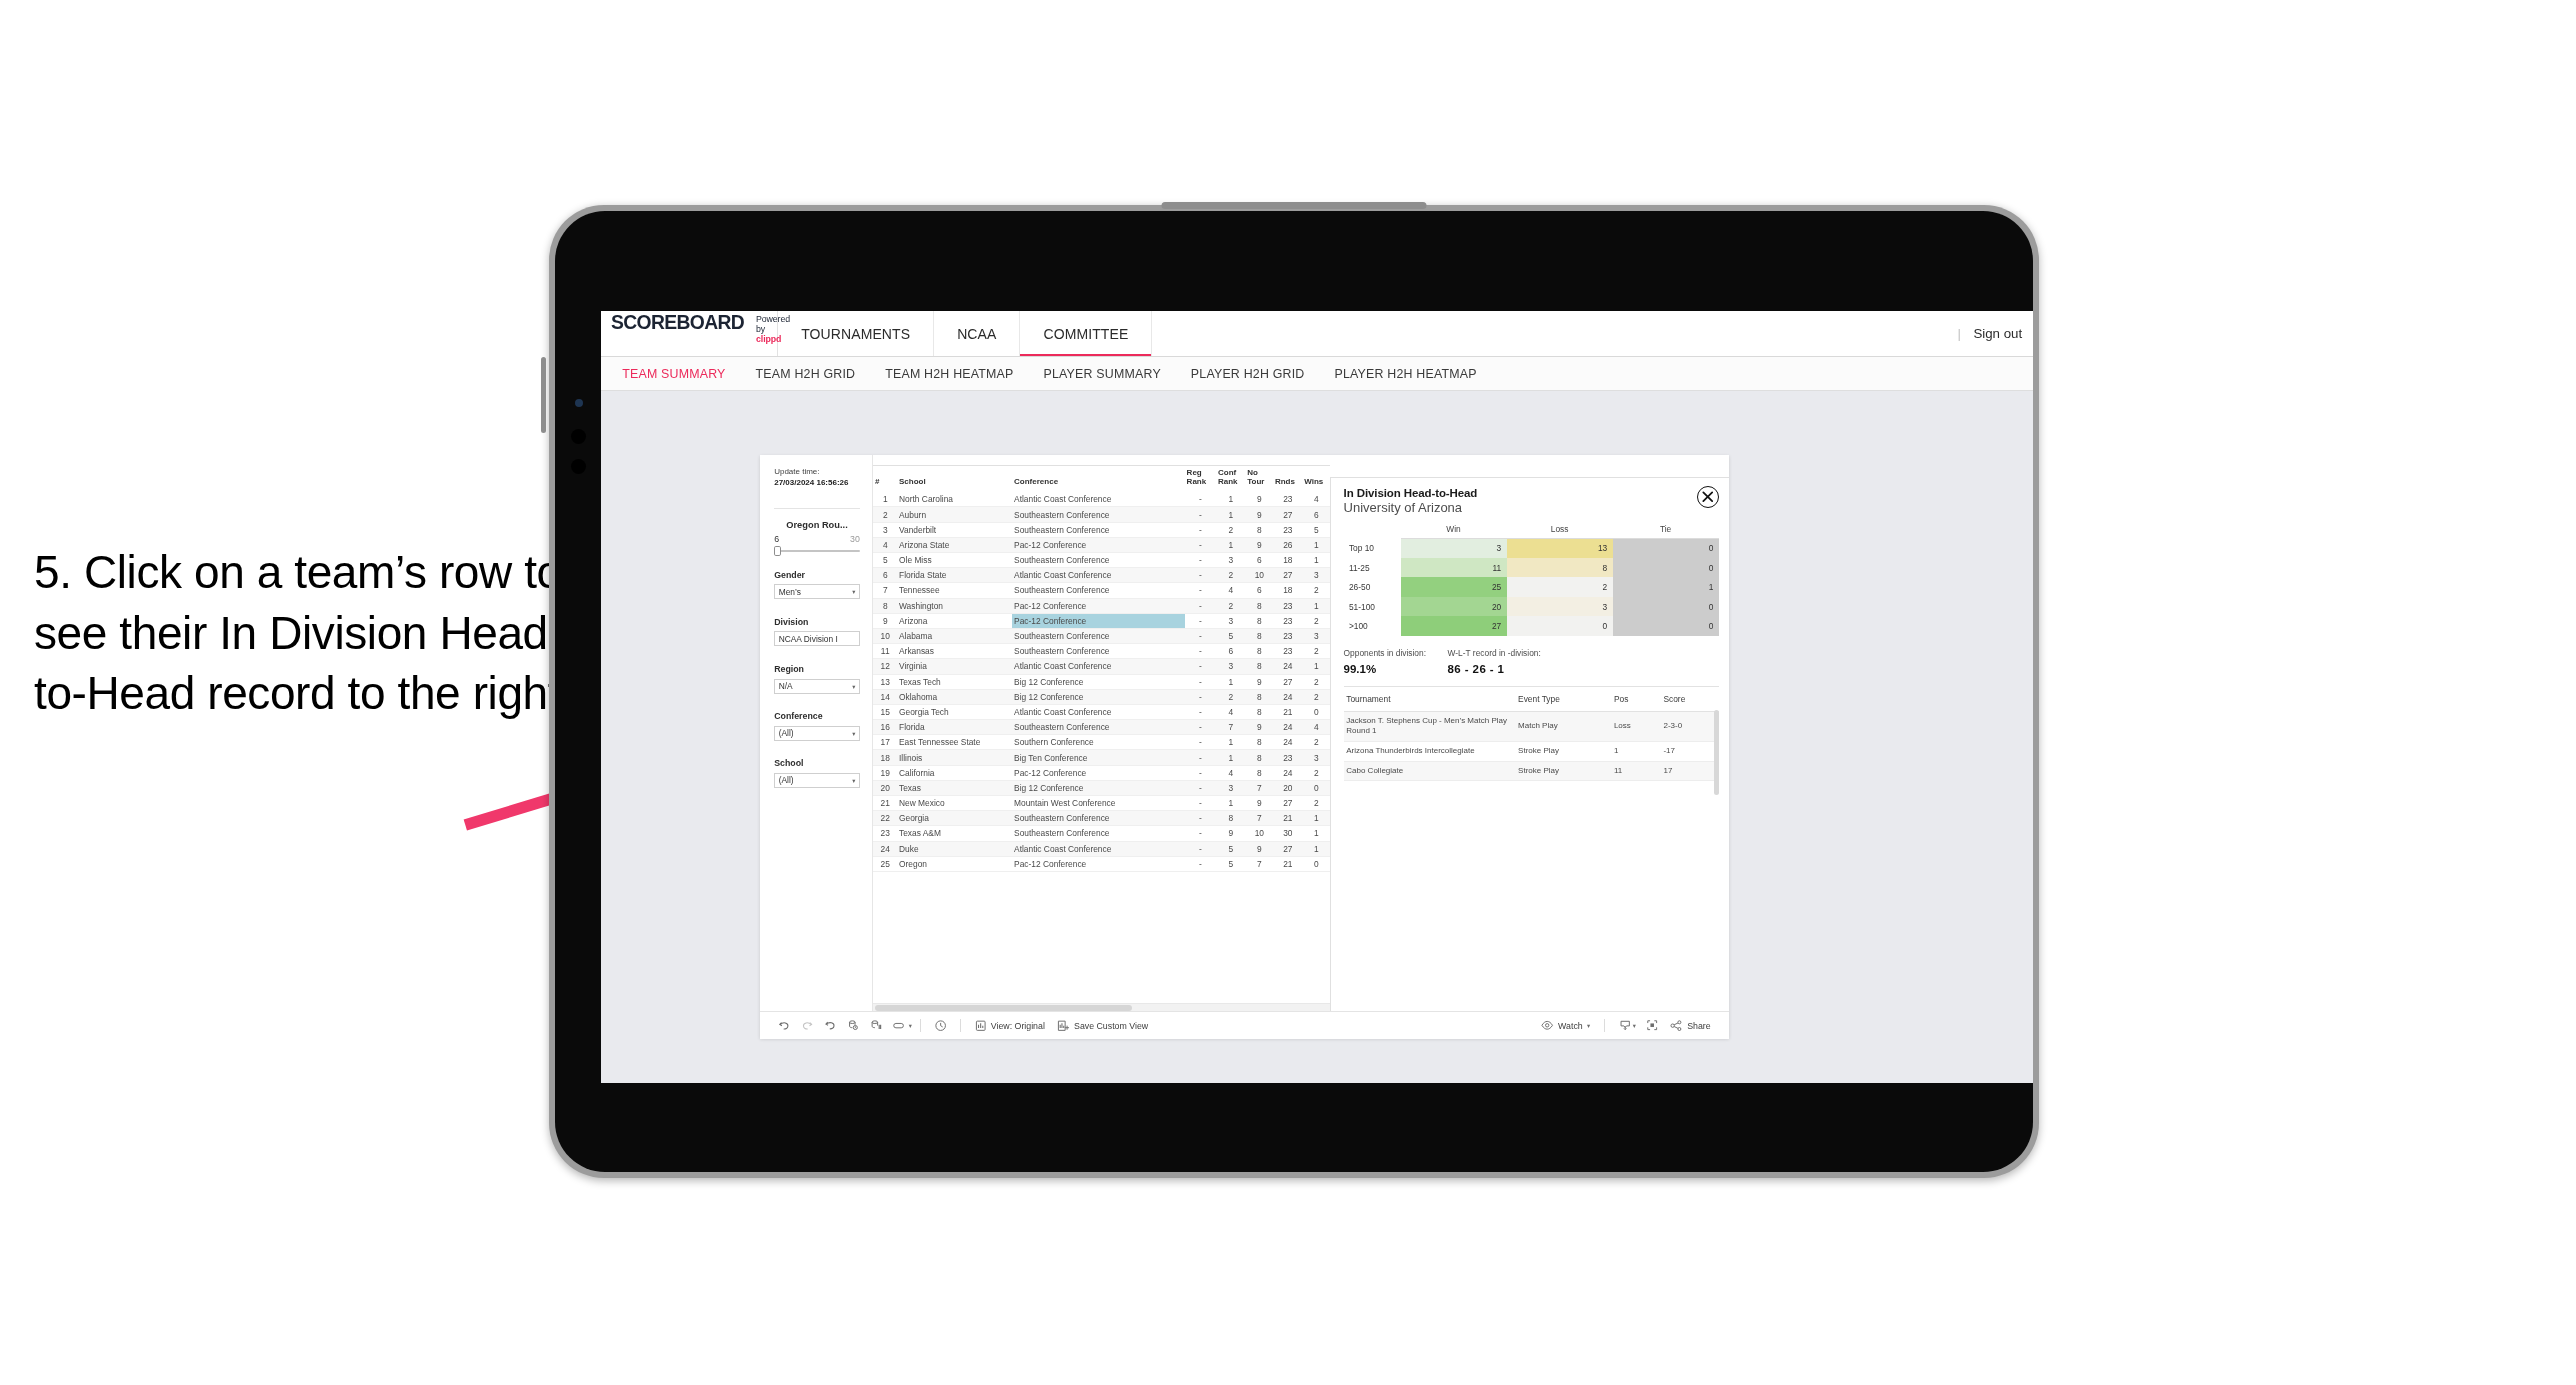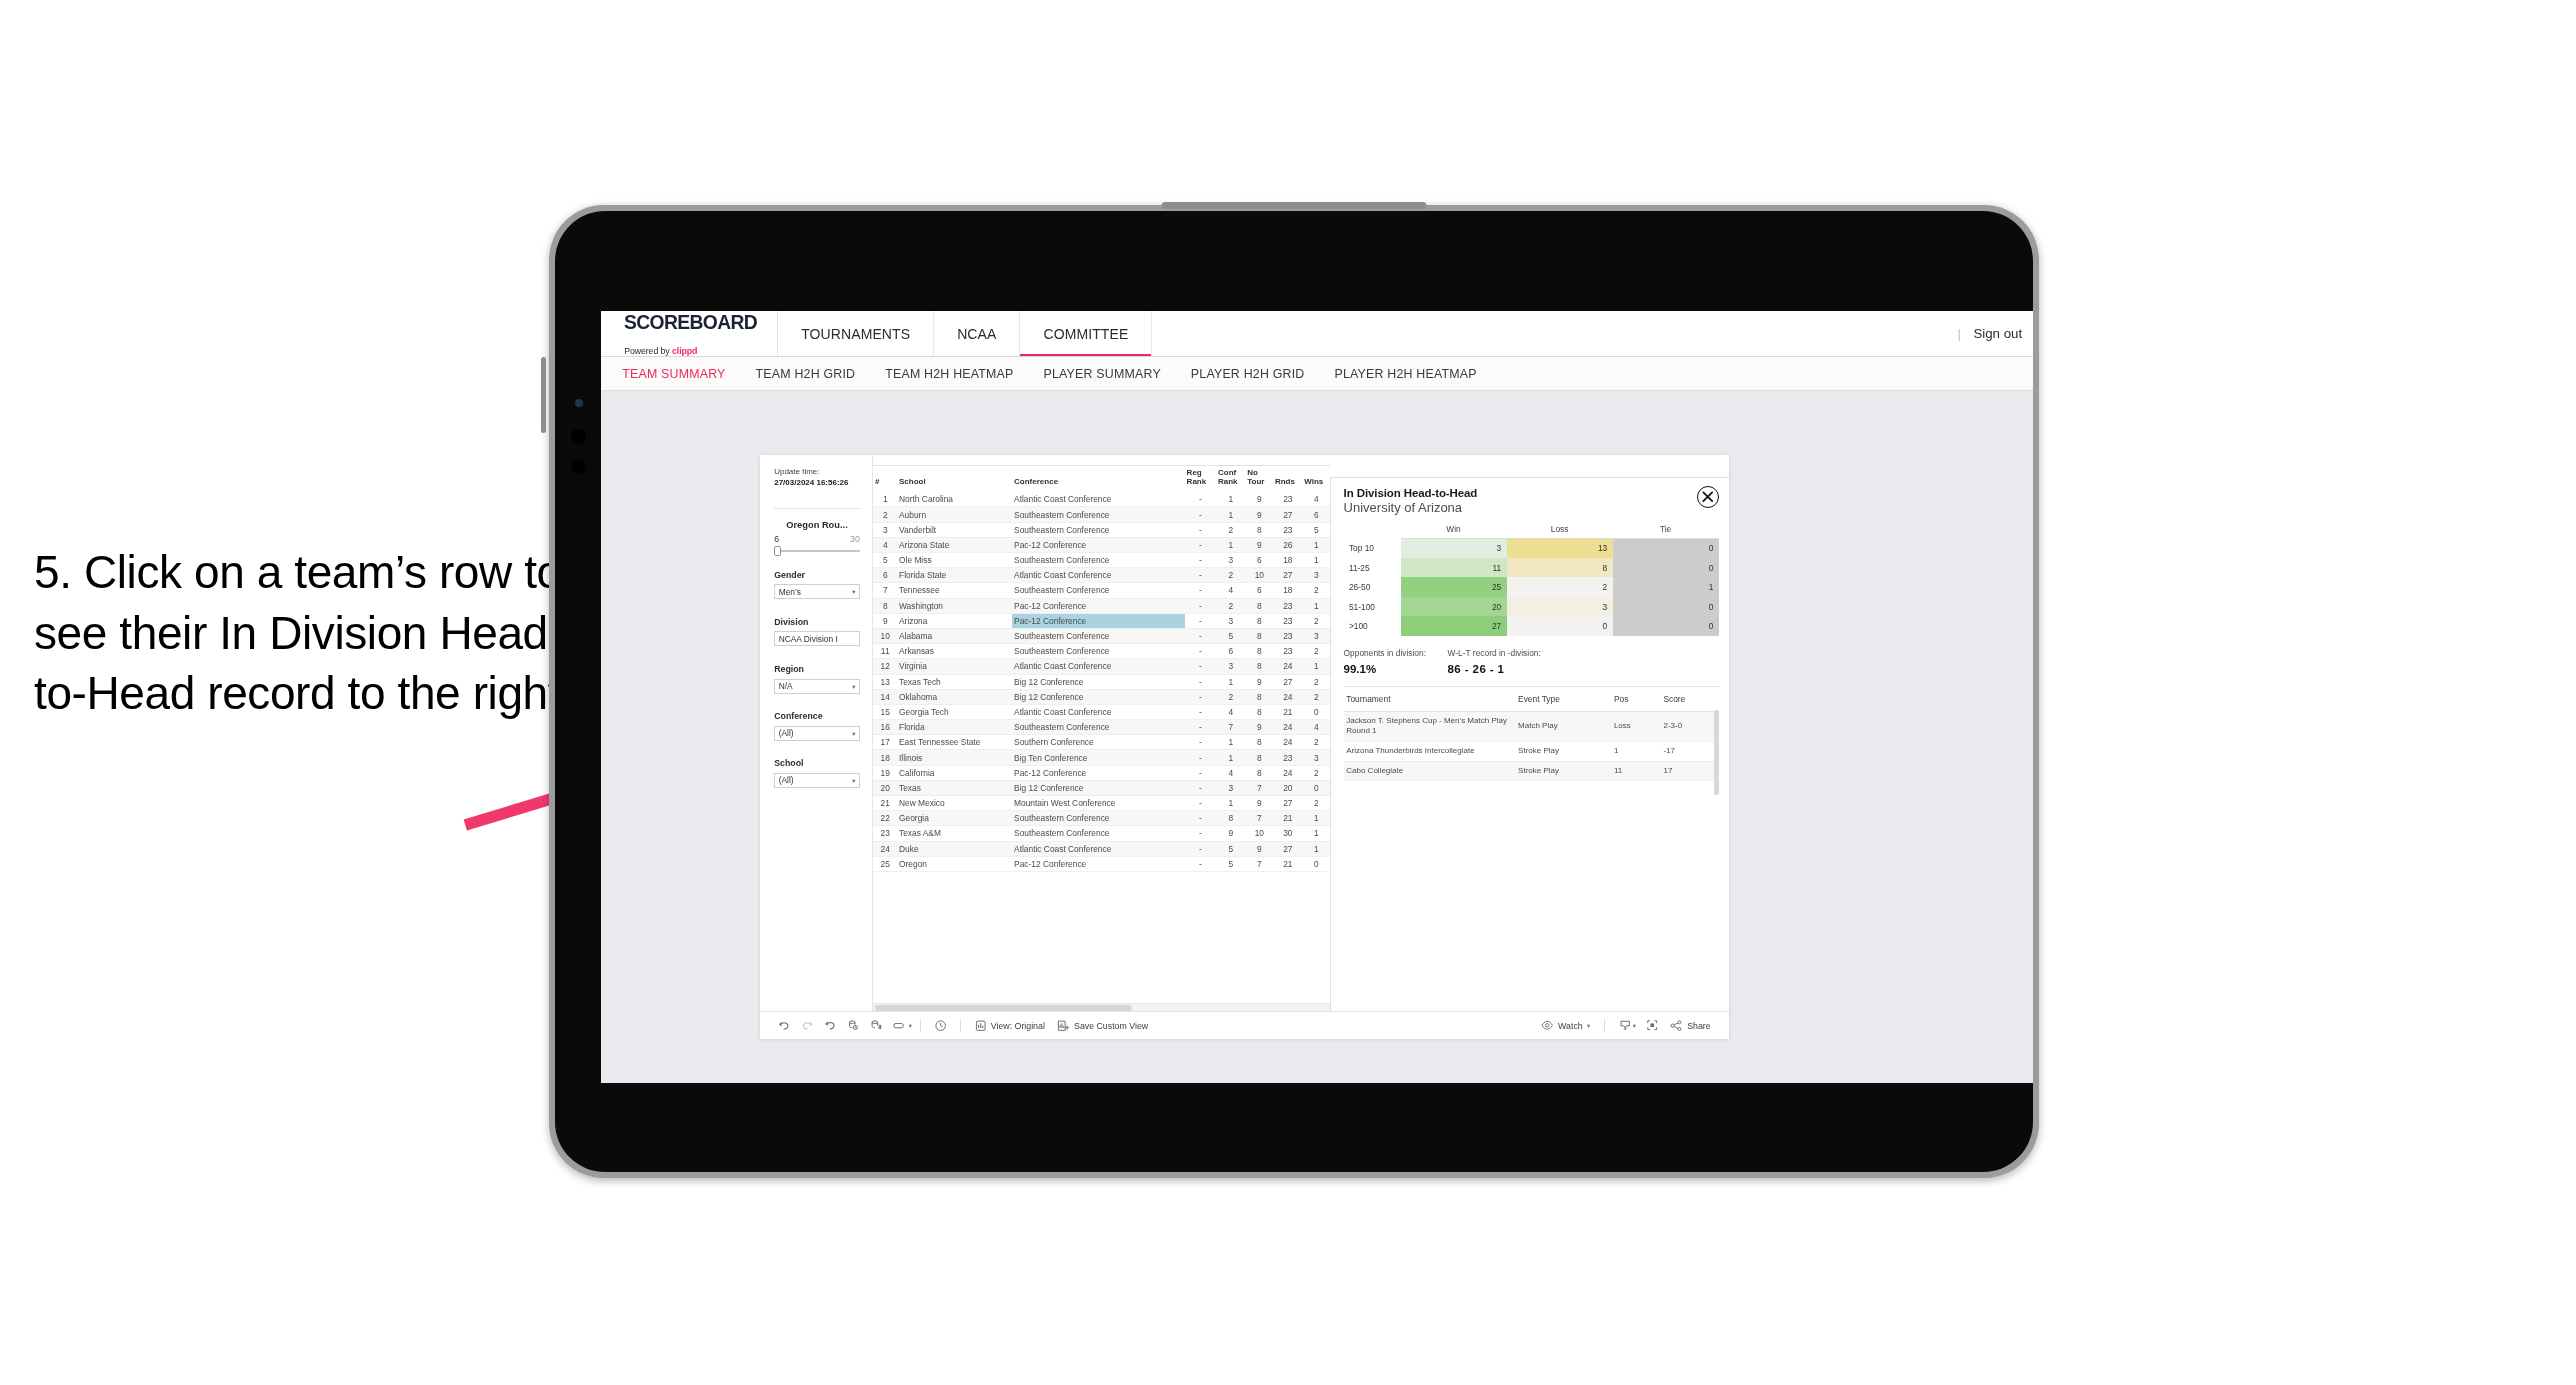--- a/index.html
+++ b/index.html
@@ -38,21 +38,21 @@
     position: absolute; left: 46px; top: 100px; width: 1444px; height: 772px;
     background: #e9eaee; overflow: hidden;
   }
 
   
   #topbar {
     height: 46px; background: #ffffff; display: flex; align-items: stretch;
     border-bottom: 0.9px solid #d9d9d9;
   }
   #brand {
-    width: 177px; display: flex; flex-direction: column; justify-content: space-between;
+    width: 177px; display: flex; justify-content: center;
     padding-left: 23px; border-right: 0.9px solid #e2e2e2;
   }
   #brand-title {
     font-size: 21px; font-weight: 700; color: #1c2433; letter-spacing: -0.7px;
     font-family: "Liberation Sans", sans-serif; line-height: 1;
     transform: scaleX(0.92); transform-origin: left center;
   }
   #brand-sub { font-size: 8.8px; color: #1c2433; margin-top: 2.7px; letter-spacing: -0.1px;}
   #brand-sub b { color: #ec2a5b; font-weight: 700; }
 

